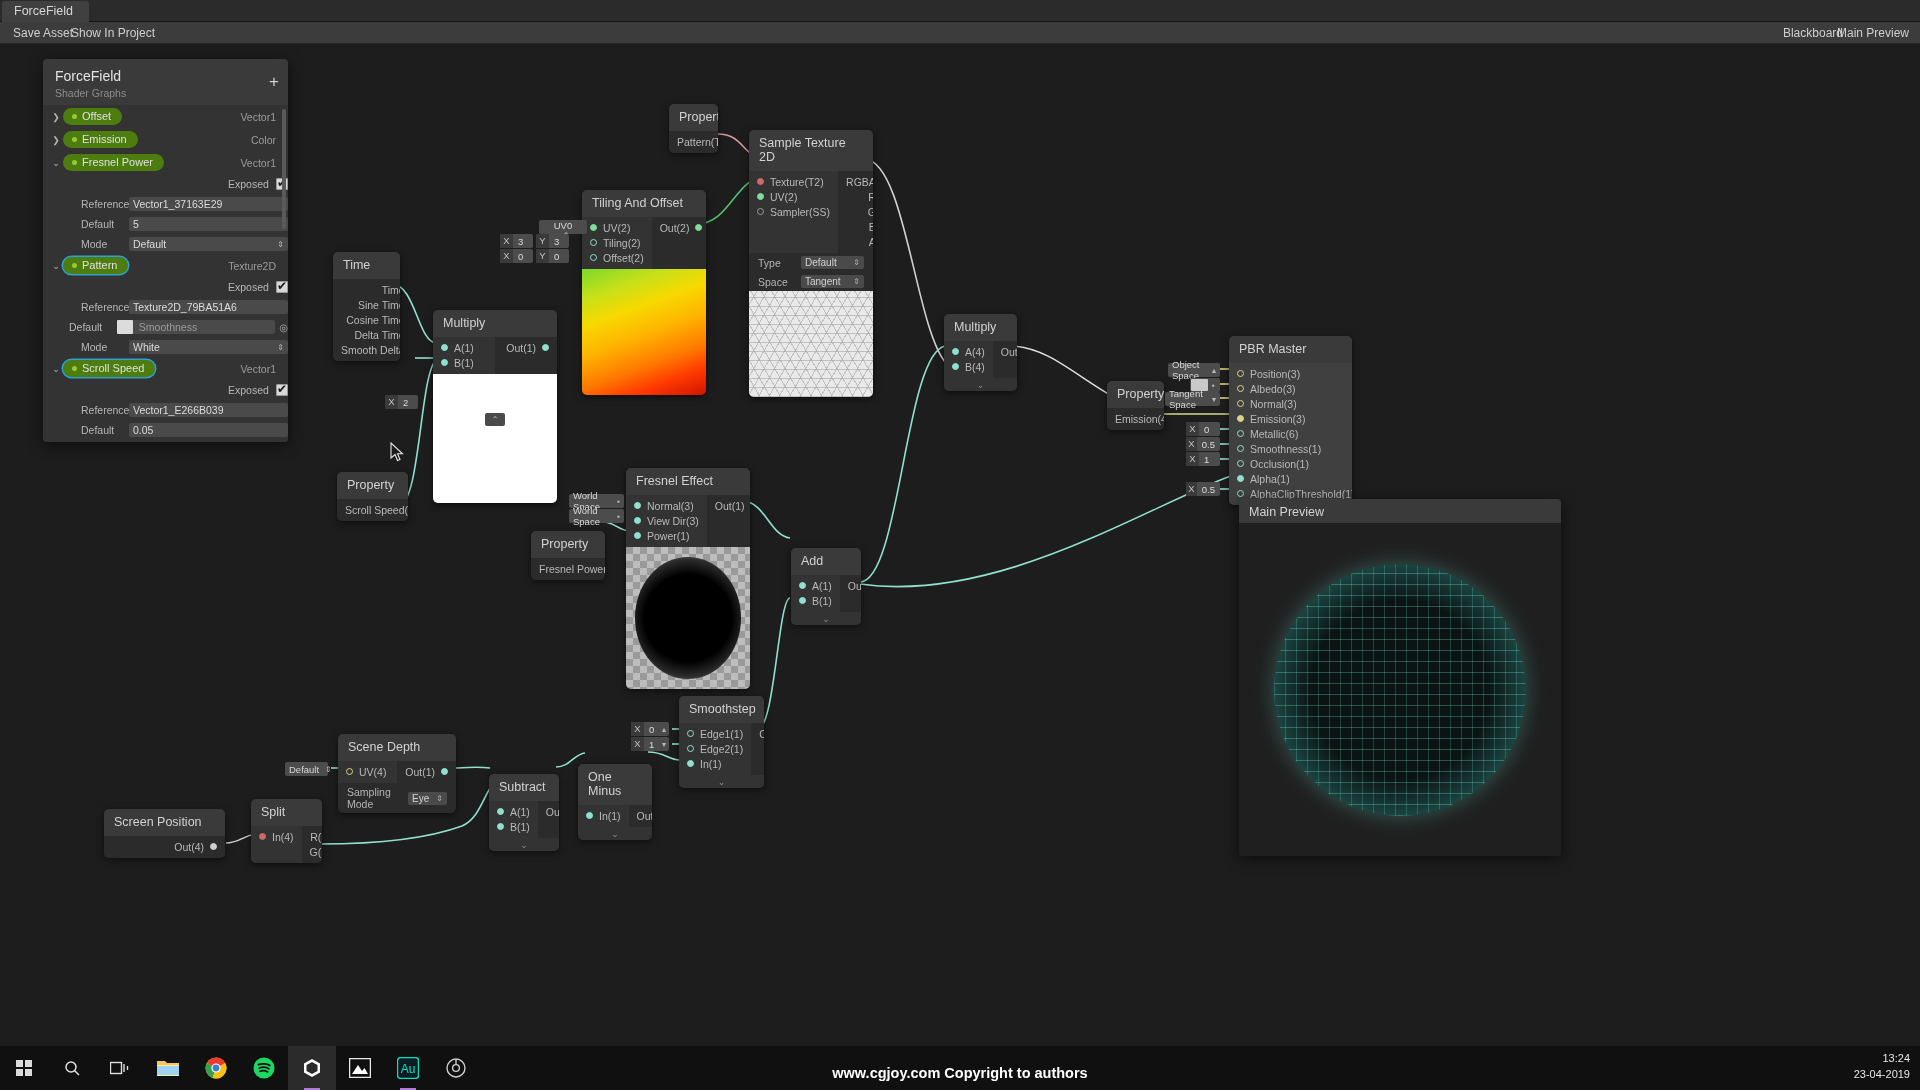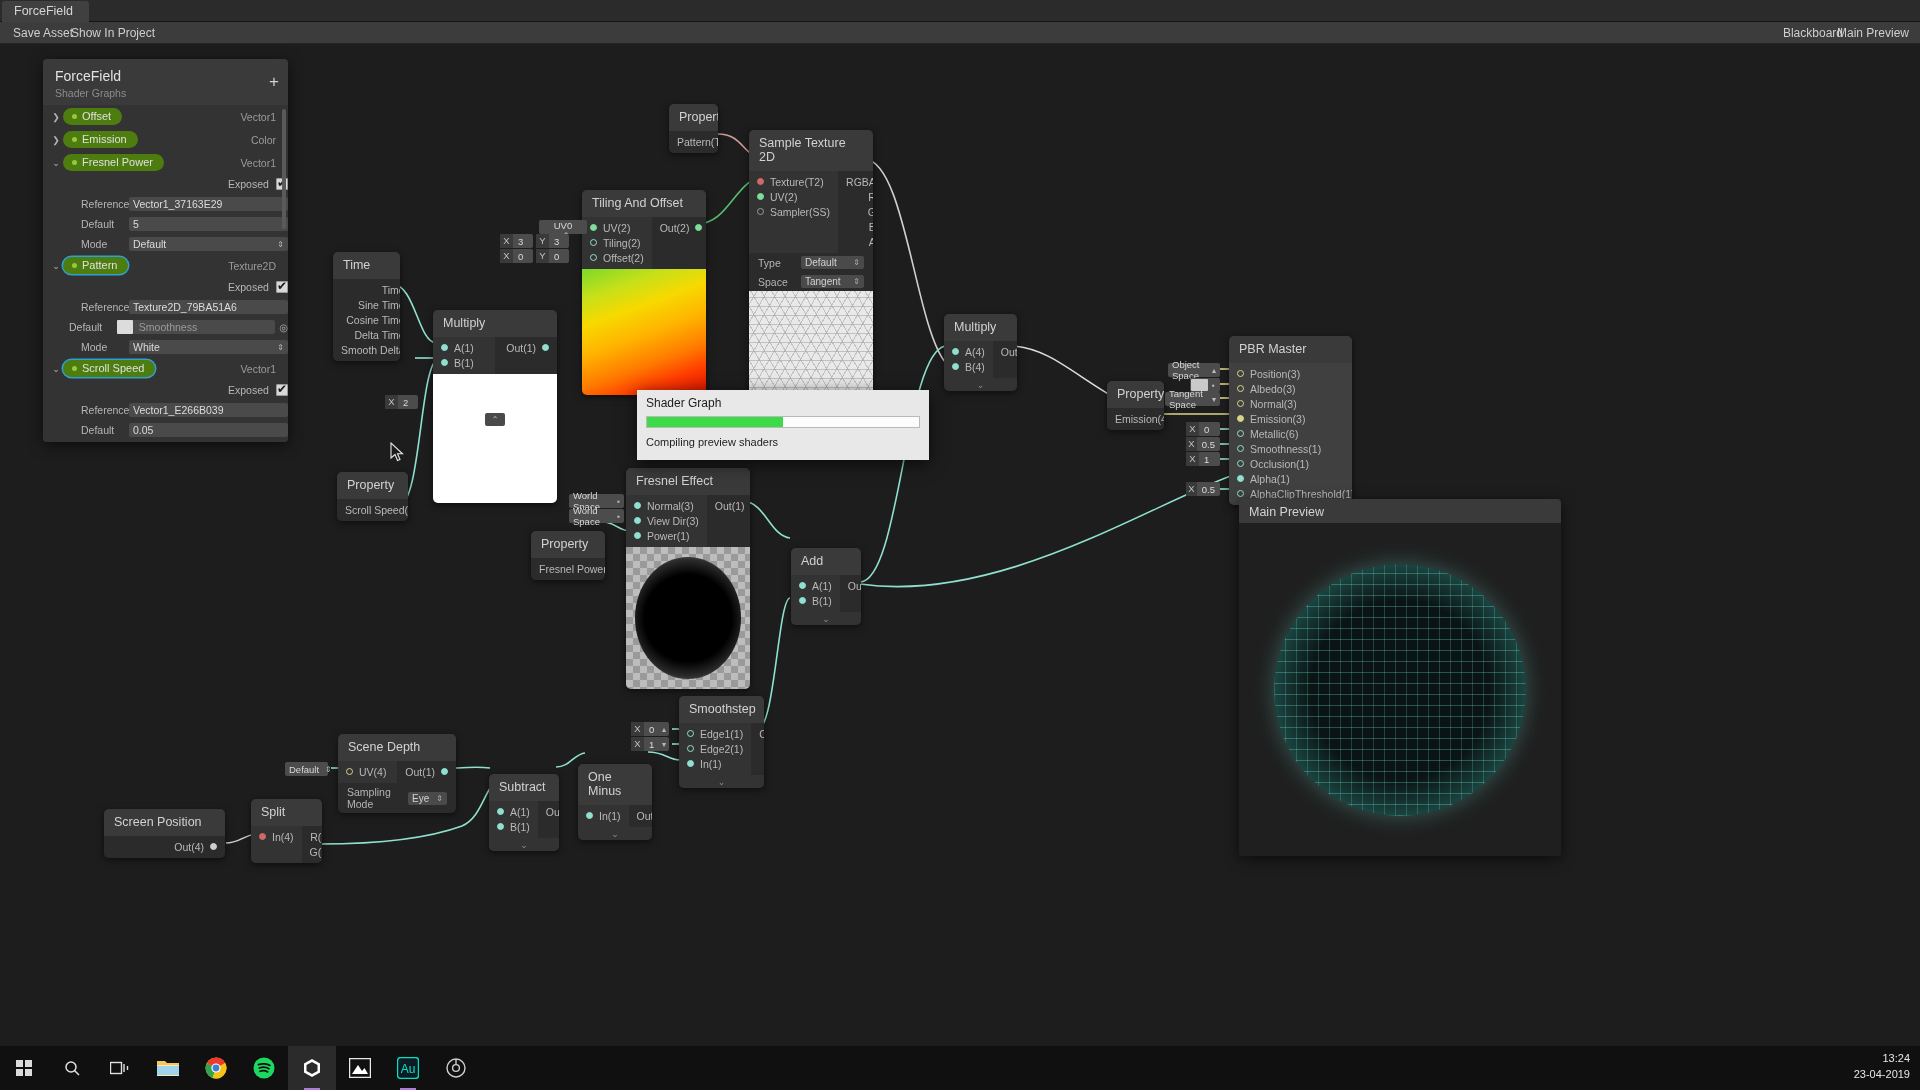--- a/index.html
+++ b/index.html
@@ -813,27 +813,20 @@
     <div class="bb-scroll"></div>
   </div>
 
   <div class="mainprev">
     <div class="mp-hdr">Main Preview</div>
     <div class="mp-body">
       <div class="sphere"></div>
     </div>
   </div>
 
-  <div class="dialog">
-    <div class="dlg-title">Shader Graph</div>
-    <div class="dlg-bar">
-      <div class="dlg-fill" id="progressFill" style="width: 50%;"></div>
-    </div>
-    <div class="dlg-msg">Compiling preview shaders</div>
-  </div>
 
   <div class="taskbar">
     <div class="tb-ico" style="left:0px;">
       <span class="win-grid">
           <i class="win-sq"></i>
           <i class="win-sq"></i>
           <i class="win-sq"></i>
           <i class="win-sq"></i>
         </span>
     </div>
@@ -897,19 +890,20 @@
         </svg>
     </div>
     <div class="tb-ico" style="left:432px;">
       <svg width="20" height="20" viewBox="0 0 20 20">
           <circle cx="10" cy="10" r="9" fill="none" stroke="#cfcfcf" stroke-width="1.4"></circle>
           <circle cx="10" cy="10" r="3.4" fill="none" stroke="#cfcfcf" stroke-width="1.4"></circle>
           <line x1="10" y1="1" x2="10" y2="6.5" stroke="#cfcfcf" stroke-width="1.4"></line>
         </svg>
     </div>
 
+    <div class="credit">www.cgjoy.com Copyright to authors</div>
     <div class="clock">
       <div>13:24</div>
       <div>23-04-2019</div>
     </div>
   </div>
 
 </div>
 
 </body></html>

